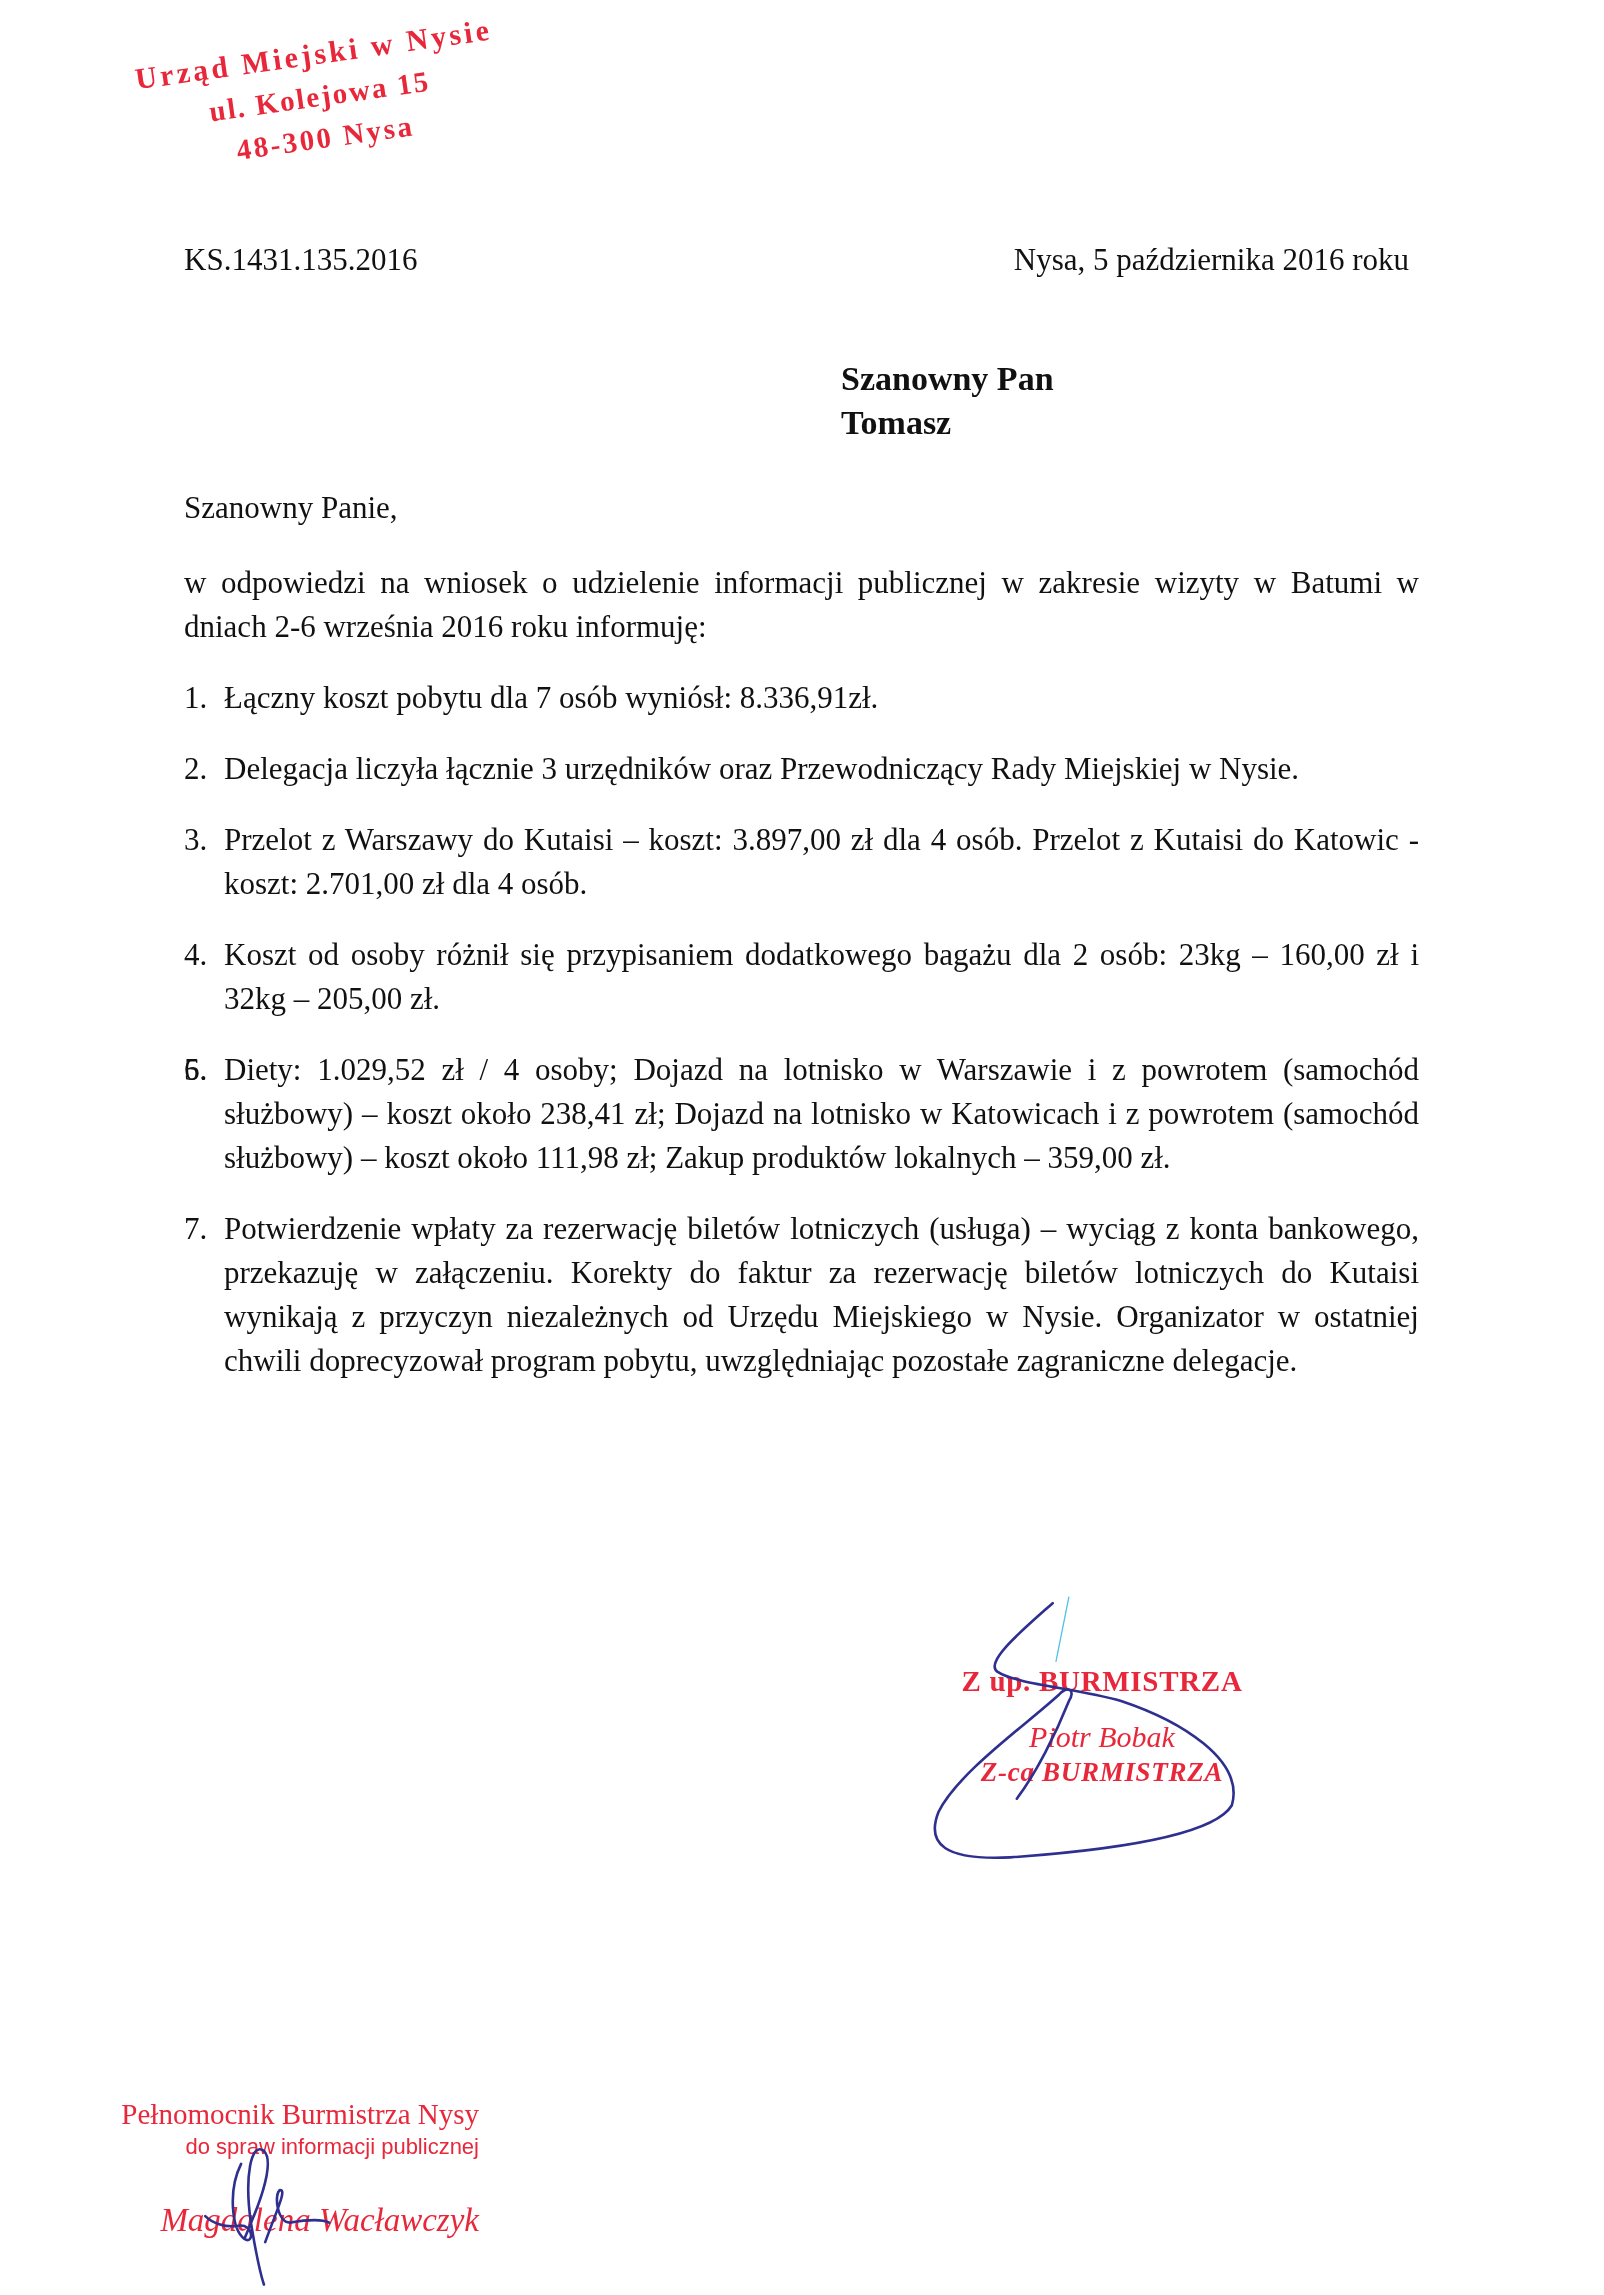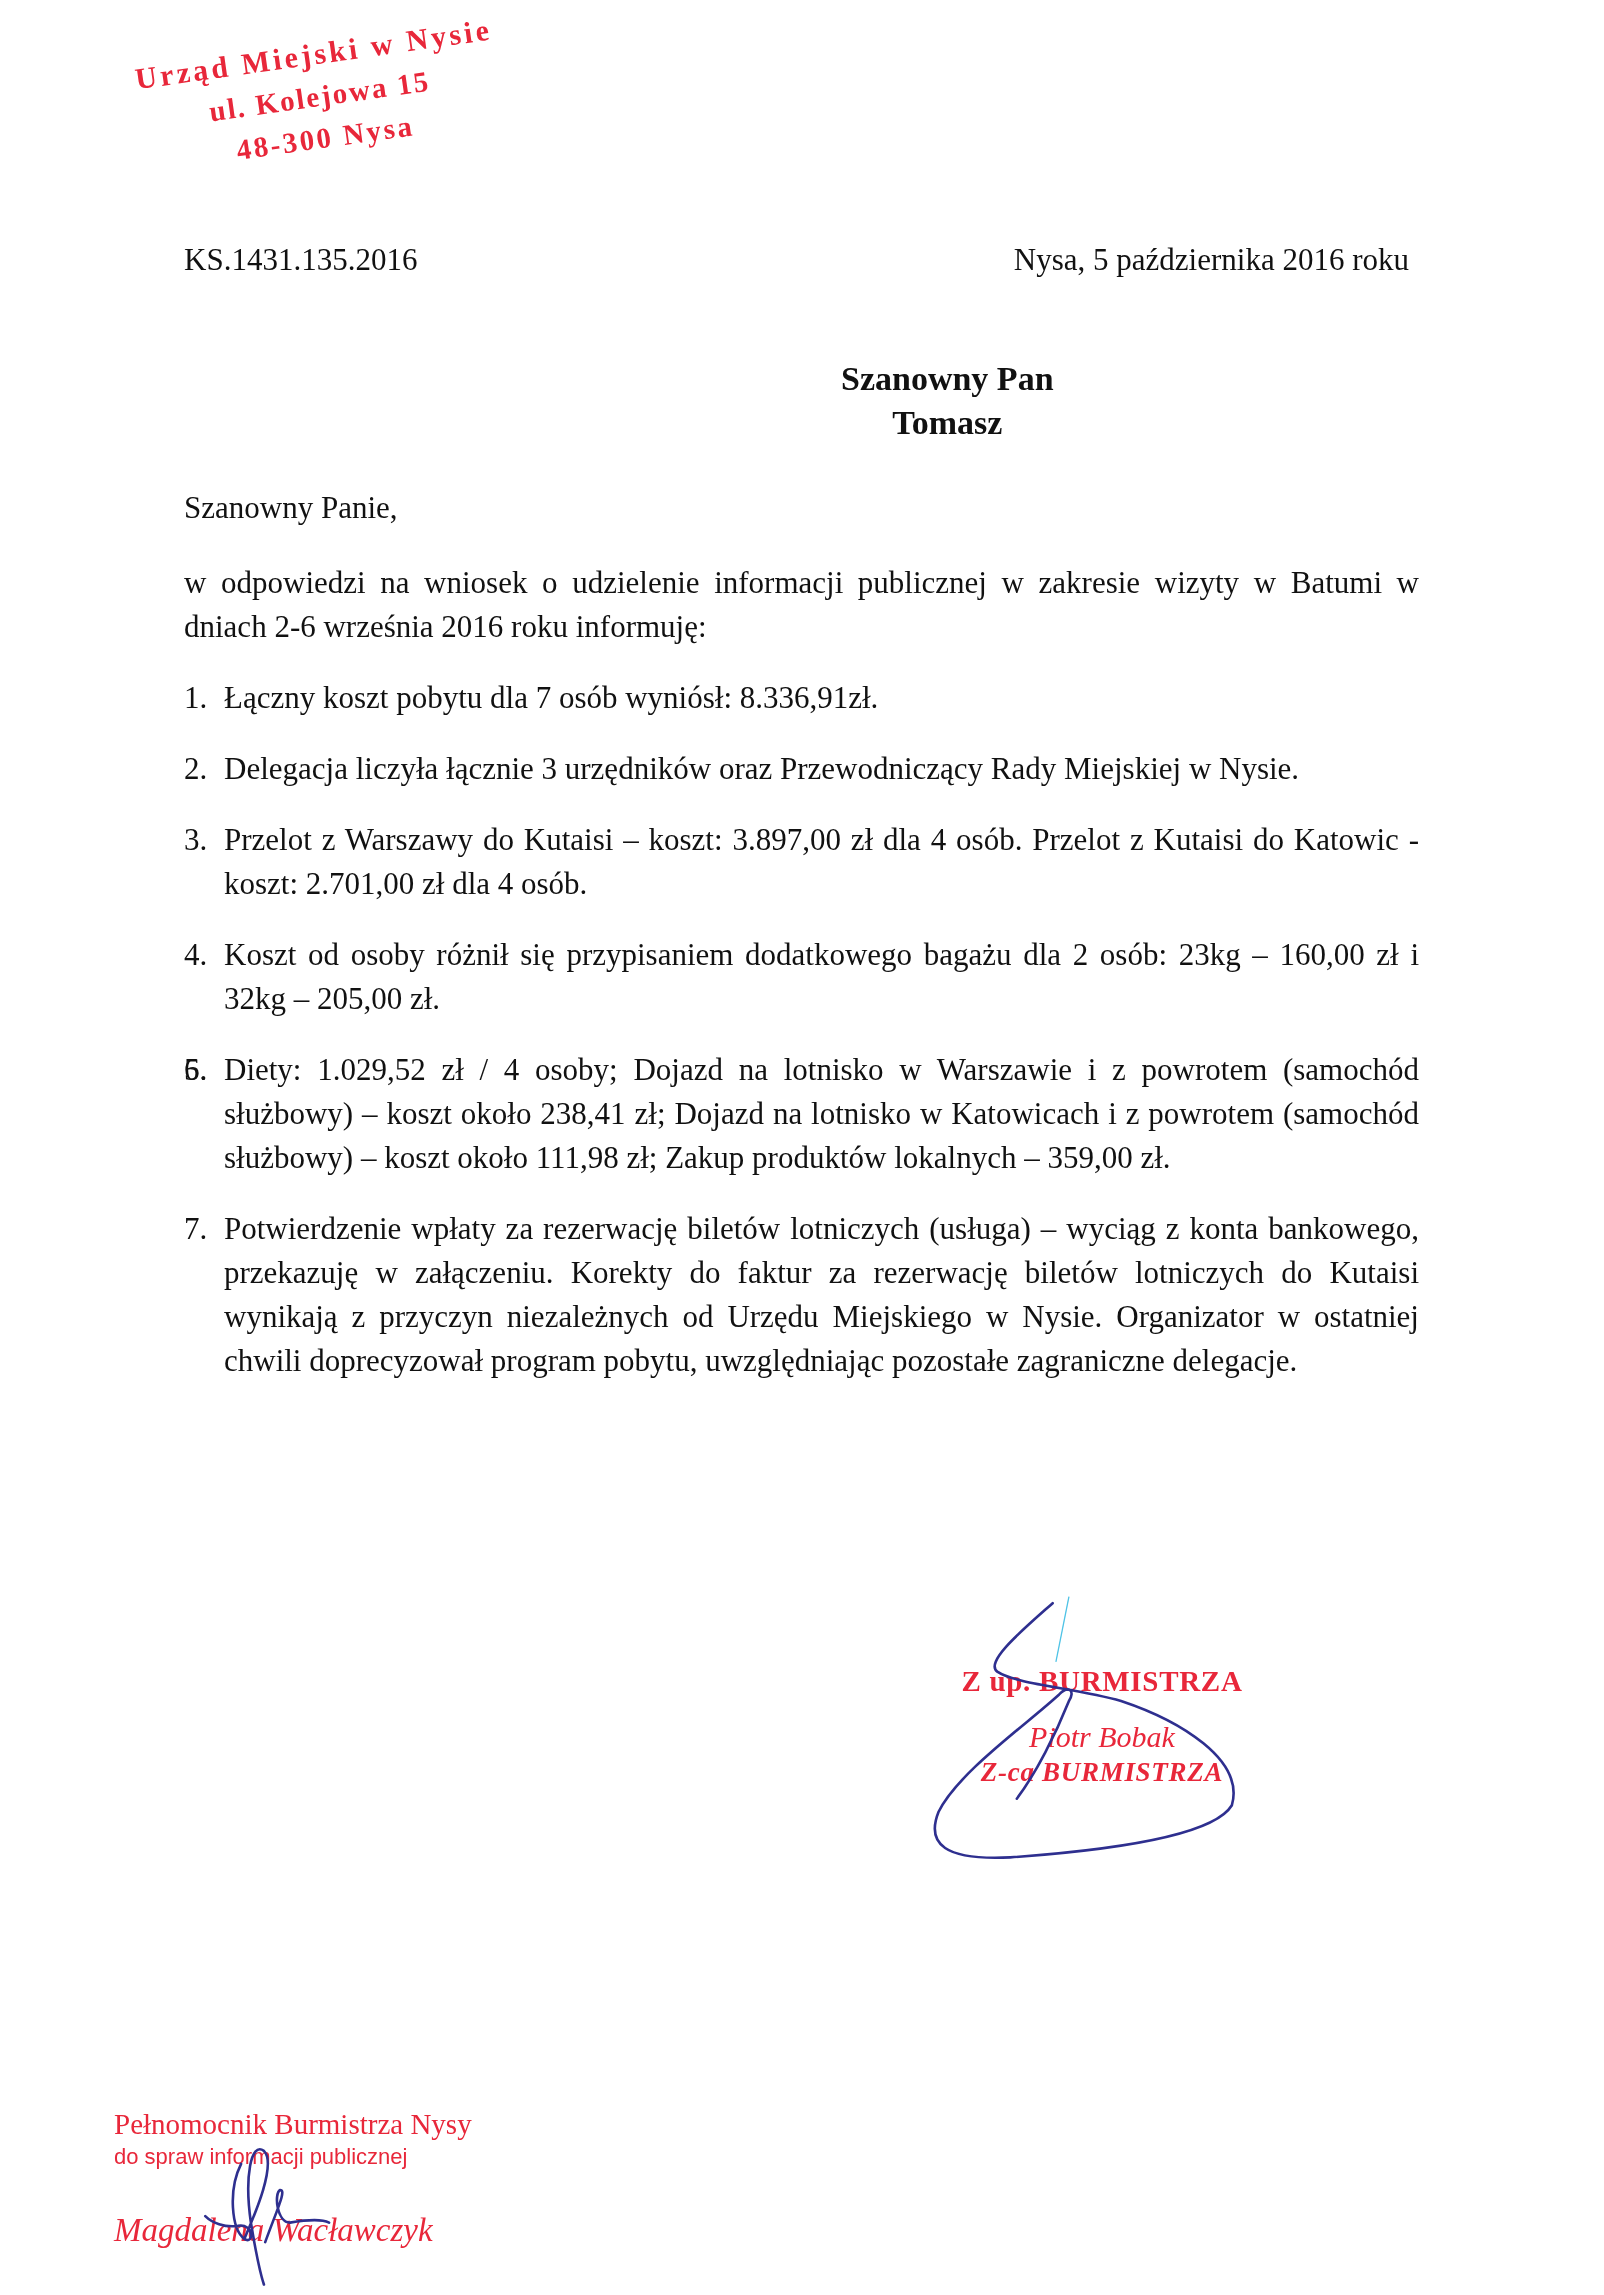--- a/index.html
+++ b/index.html
@@ -12,41 +12,41 @@
                font-weight: bold; letter-spacing: 2px; }
   .stamp-top div { line-height: 42px; }
   .stamp-top .l1 { font-size: 30px; letter-spacing: 3.3px; }
   .stamp-top .l2 { font-size: 29px; }
   .stamp-top .l3 { font-size: 29px; letter-spacing: 2.6px; }
 
   .ref { position: absolute; left: 184px; top: 242px; font-size: 31px; }
   .date { position: absolute; right: 196px; top: 242px; font-size: 31px; }
 
   .addressee { position: absolute; left: 841px; top: 357px; font-size: 34px;
-               font-weight: bold; line-height: 44px; text-align: center; }
+               font-weight: bold; line-height: 44px; }
 
   .salutation { position: absolute; left: 184px; top: 490px; font-size: 31px; }
 
   .content { position: absolute; left: 184px; top: 561px; width: 1235px;
              font-size: 31px; line-height: 44px; text-align: justify; }
   .content p { margin: 0 0 27px 0; }
   .content ol { margin: 0; padding: 0; list-style: none; }
   .content li { position: relative; padding-left: 40px; margin-bottom: 27px; }
   .content li .num { position: absolute; left: 0; top: 0; }
 
   .sig-right { position: absolute; left: 906px; top: 1564px; width: 365px; height: 313px; }
   .sig-right svg { position: absolute; left: 0; top: 0; }
   .stamp-right { position: absolute; left: 46px; top: 98px; width: 300px; text-align: center; }
   .stamp-right .r1 { font-size: 29px; font-weight: bold; line-height: 39px; letter-spacing: 0.7px; }
   .stamp-right .r2 { font-size: 30px; font-style: italic; line-height: 36px; margin-top: 18px; }
   .stamp-right .r3 { font-size: 27px; font-weight: bold; line-height: 34px; letter-spacing: 0.7px; font-style: italic; }
 
   .sig-left { position: absolute; left: 114px; top: 2092px; width: 365px; height: 196px; }
   .sig-left svg { position: absolute; left: 0; top: 0; }
-  .stamp-left { position: absolute; left: 0; top: 15px; width: 365px; text-align: left; }
+  .stamp-left { position: absolute; left: 0; top: 5px; width: 365px; text-align: right; }
   .stamp-left .s1 { font-size: 29px; line-height: 35px; }
   .stamp-left .s2 { font-family: "Liberation Sans", sans-serif; font-size: 22px; line-height: 29px; }
   .stamp-left .s3 { font-size: 33px; font-style: italic; line-height: 39px; margin-top: 40px; }
 
   .red { color: #e8273a; }
 </style>
 </head>
 <body>
 
 <div class="stamp-top red">

